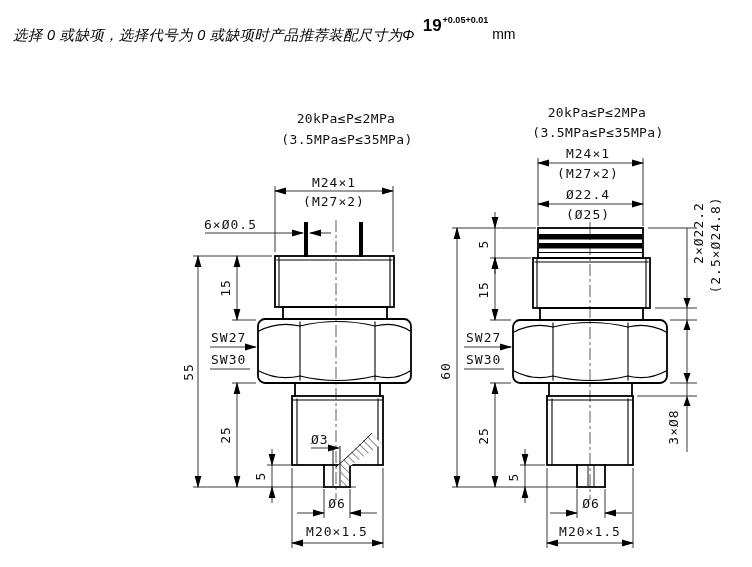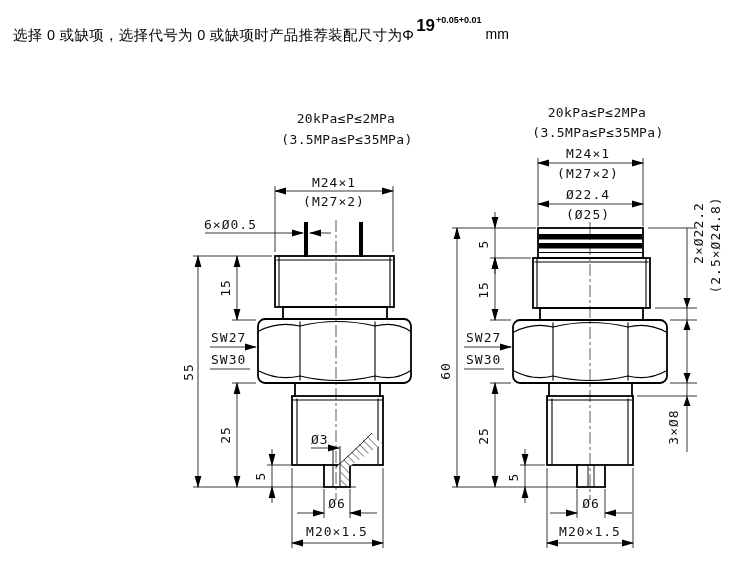--- a/index.html
+++ b/index.html
@@ -1,20 +1,20 @@
 <!DOCTYPE html>
 <html><head>
 <meta charset="utf-8">
 <style>
   html,body{margin:0;padding:0;background:#fff;}
   .canvas{position:relative;width:752px;height:567px;background:#ffffff;overflow:hidden;
           font-family:"Liberation Sans",sans-serif;color:#000;}
   .title-row{position:absolute;left:13px;top:26px;display:flex;align-items:flex-start;white-space:nowrap;}
-  .t-main{font-size:14.5px;letter-spacing:0.3px;}
-  .t-nom{font-weight:bold;font-size:17px;margin-top:-10px;margin-left:2px;}
+  .t-main{font-size:14.5px;letter-spacing:0.3px;font-style:italic;}
+  .t-nom{font-weight:bold;font-size:17px;margin-top:-10px;margin-left:8px;}
   .t-tols{display:flex;flex-direction:row;font-weight:bold;font-size:9px;line-height:1.15;margin-top:-11px;margin-left:1px;}
   .t-unit{font-size:14px;margin-left:4px;text-align:right;}
   svg{position:absolute;left:0;top:0;}
   .ol{stroke:#000;stroke-width:1.8;fill:none;stroke-linecap:square;}
   .ol2{stroke:#000;stroke-width:1.1;fill:none;stroke-linecap:square;}
   .thin{stroke:#000;stroke-width:0.9;fill:none;}
   .dm{stroke:#222;stroke-width:0.9;fill:none;}
   .cl{stroke:#333;stroke-width:0.8;fill:none;stroke-dasharray:12 3 3 3;}
   .solid{fill:#000;stroke:none;}
   text{font-family:"DejaVu Sans Mono","Liberation Mono",monospace;fill:#111;}

